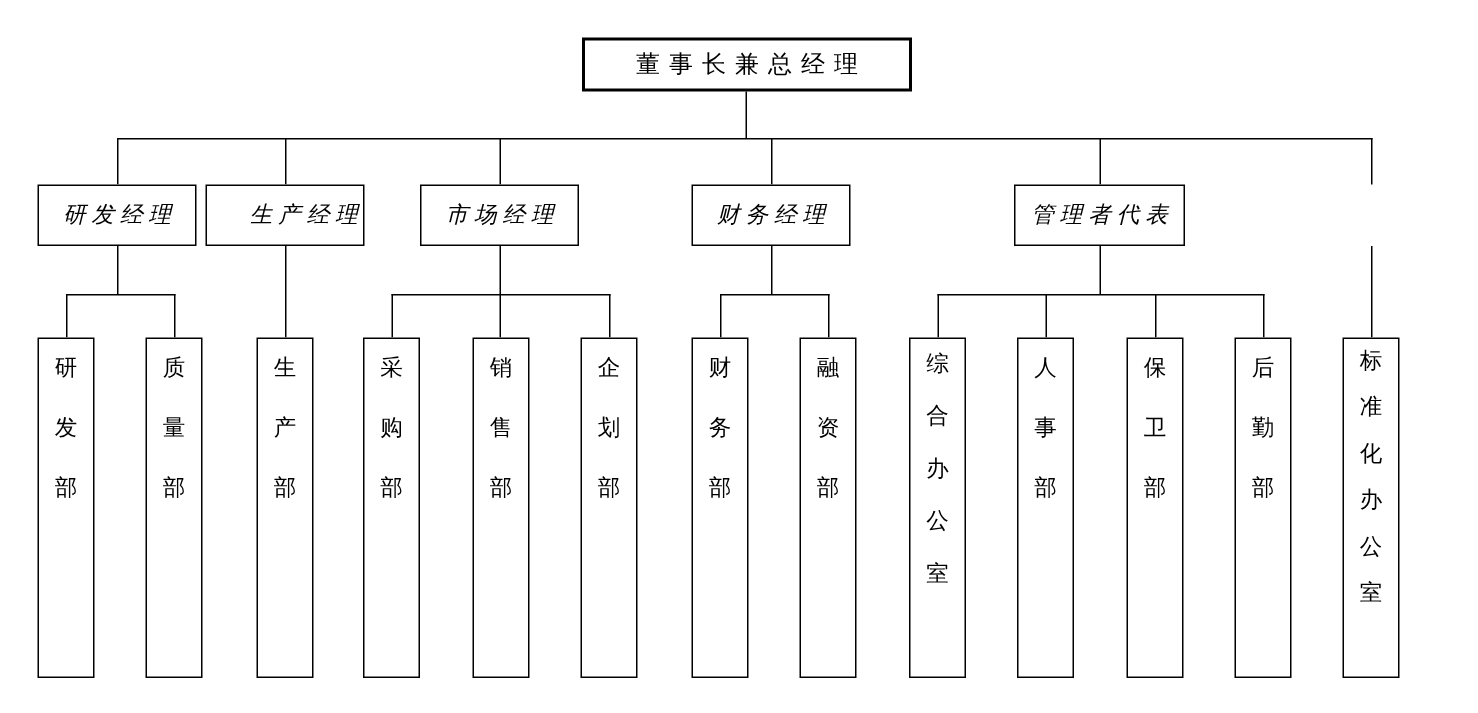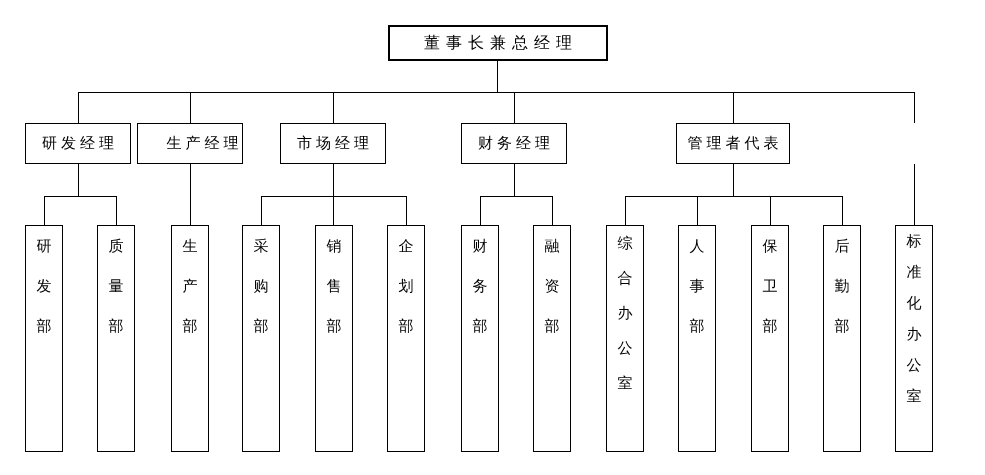--- a/index.html
+++ b/index.html
@@ -19,21 +19,21 @@
     background: #ffffff;
     display: flex;
     align-items: center;
     justify-content: center;
   }
   .root-box {
     border-width: 2px;
     font-size: 16px;
   }
   .root-box .lbl { letter-spacing: 6px; text-indent: 6px; white-space: nowrap; }
-  .mgr-box { font-size: 15px; }
+  .mgr-box { font-size: 15px; font-style: italic; }
   .mgr-box .lbl { letter-spacing: 4px; text-indent: 4px; white-space: nowrap; }
   .dept-box { align-items: flex-start; }
   .vtext {
     width: 100%;
     text-align: center;
     font-size: 15px;
     white-space: pre-line;
   }
   .hline, .vline { position: absolute; background: #000000; }
   .hline { height: 1px; }

